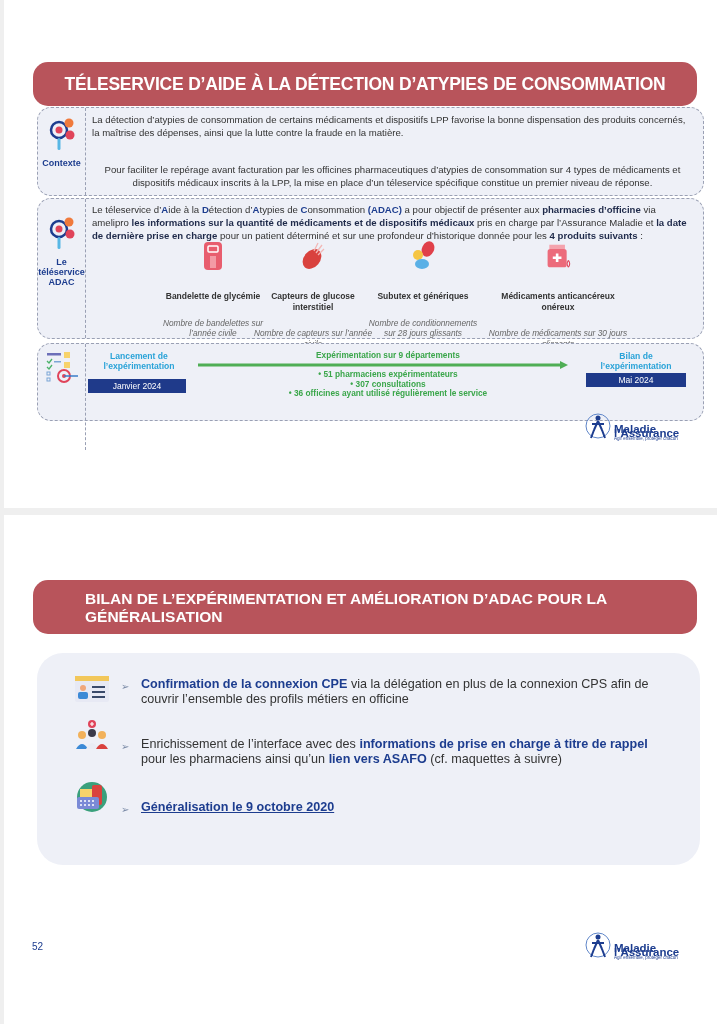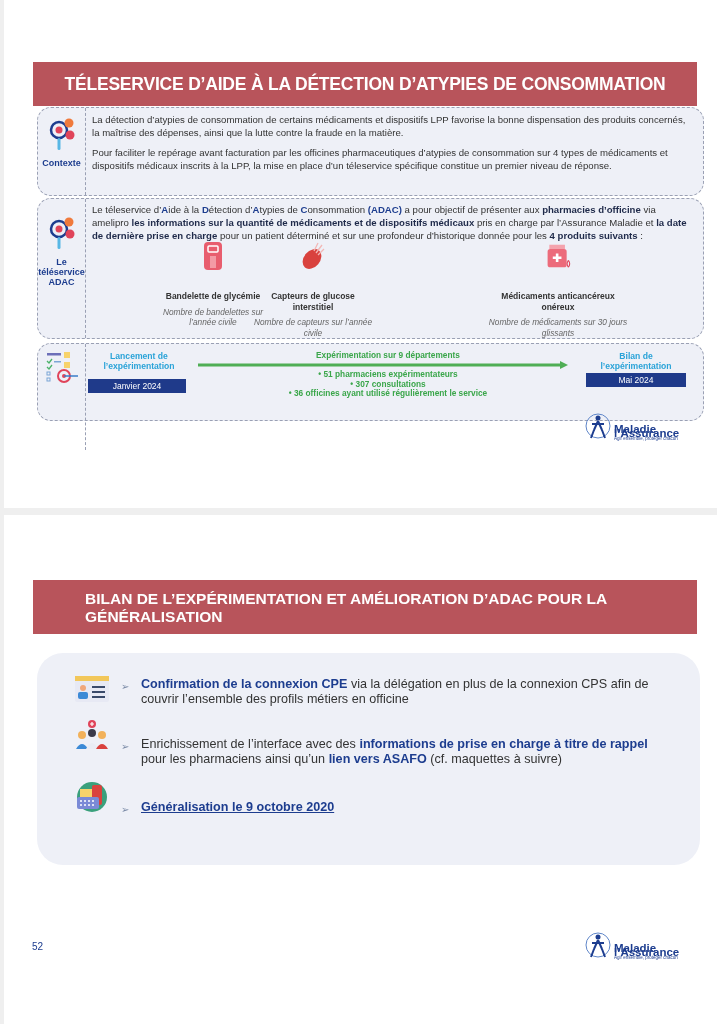--- a/index.html
+++ b/index.html
@@ -1,39 +1,39 @@
 <!DOCTYPE html>
 <html><head>
 <meta charset="utf-8">
 <style>
   * { box-sizing: border-box; margin: 0; padding: 0; }
   html, body { width: 717px; height: 1024px; overflow: hidden; background: #efefef; font-family: "Liberation Sans", sans-serif; }
   .page { position: absolute; left: 4px; width: 713px; background: #ffffff; }
   #page1 { top: 0; height: 508px; }
   #page2 { top: 515px; height: 509px; }
 
-  .banner { position: absolute; left: 29px; width: 664px; background: #b8545b; color: #fff; font-weight: bold; }
+  .banner { position: absolute; left: 29px; width: 664px; background: #b8545b; color: #fff; font-weight: bold; border-radius: 15px; }
   #page1 .banner { top: 62px; height: 44px; font-size: 17.5px; text-align: center; line-height: 44px; letter-spacing: -0.2px; }
   #page2 .banner { top: 65px; height: 54px; font-size: 15.5px; padding: 10px 0 12px 52px; line-height: 18px; }
 
   .box { position: absolute; left: 33px; width: 667px; background: #eef0f7; border: 1.5px dashed #9aa0b4; border-radius: 14px; }
   .box .divider { position: absolute; left: 47px; top: 0; bottom: 0; border-left: 1px dashed #9aa0b4; }
   .box .side { position: absolute; left: 0; width: 47px; text-align: center; font-size: 9px; font-weight: bold; color: #1d3d8f; }
   .box .txt { position: absolute; left: 54px; right: 10px; font-size: 9.6px; color: #333; line-height: 12.8px; }
   b { color: #1f2a4a; }
   .hl { color: #1d3d8f; font-weight: bold; }
 
   #ctx { top: 107px; height: 89px; }
   #adac { top: 198px; height: 141px; }
   #exp { top: 343px; height: 78px; }
 
   .prod { position: absolute; text-align: center; width: 120px; }
   .prod .ico { margin: 0 auto; width: 26px; height: 30px; position: relative; }
   .prod .name { font-size: 8.5px; font-weight: bold; color: #333; line-height: 10.5px; margin-top: 16px; }
-  .prod .desc { font-size: 8.3px; font-style: italic; color: #666; line-height: 10.5px; margin-top: 5px; }
+  .prod .desc { font-size: 8.3px; font-style: italic; color: #666; line-height: 10.5px; margin-top: 16px; }
 
   .blueLbl { position: absolute; font-size: 8.6px; font-weight: bold; color: #2aa3d8; text-align: center; line-height: 10px; }
   .dateBox { position: absolute; background: #1f3a8a; color: #fff; font-size: 8.5px; text-align: center; height: 14px; line-height: 14px; }
   .green { color: #3aa64a; font-weight: bold; font-size: 8.3px; text-align: center; position: absolute; }
 
   .logo { position: absolute; width: 110px; height: 36px; }
   .logo .l1 { position: absolute; left: 30px; top: 17px; font-size: 11.5px; font-weight: bold; color: #1d3d8f; line-height: 12px; }
   .logo .l2 { position: absolute; left: 30px; top: 13px; font-size: 11.5px; font-weight: bold; color: #1d3d8f; line-height: 12px; }
   .logo .l3 { position: absolute; left: 30px; top: 26px; font-size: 4.5px; color: #1d3d8f; white-space: nowrap; }
 
@@ -55,21 +55,21 @@
       <svg width="28" height="40" viewBox="0 0 28 40">
         <circle cx="11" cy="14" r="8" fill="none" stroke="#1d3d8f" stroke-width="2.5"></circle>
         <circle cx="11" cy="14" r="3.5" fill="#e0445a"></circle>
         <circle cx="21" cy="7" r="4.5" fill="#f07a3c"></circle>
         <circle cx="22" cy="19" r="4.5" fill="#e0445a"></circle>
         <rect x="9.5" y="22" width="3" height="12" rx="1.5" fill="#58b7e5"></rect>
       </svg>
       <div style="margin-top:0px;">Contexte</div>
     </div>
     <div class="txt" style="top:6px;">La détection d’atypies de consommation de certains médicaments et dispositifs LPP favorise la bonne dispensation des produits concernés, la maîtrise des dépenses, ainsi que la lutte contre la fraude en la matière.</div>
-    <div class="txt" style="top:39px;">Pour faciliter le repérage avant facturation par les officines pharmaceutiques d’atypies de consommation sur 4 types de médicaments et dispositifs médicaux inscrits à la LPP, la mise en place d’un téleservice spécifique constitue un premier niveau de réponse.</div>
+    <div class="txt" style="top:56px;text-align:center;">Pour faciliter le repérage avant facturation par les officines pharmaceutiques d’atypies de consommation sur 4 types de médicaments et dispositifs médicaux inscrits à la LPP, la mise en place d’un téleservice spécifique constitue un premier niveau de réponse.</div>
   </div>
 
   <div class="box" id="adac">
     <div class="divider"></div>
     <div class="side" style="top:16px;">
       <svg width="28" height="40" viewBox="0 0 28 40">
         <circle cx="11" cy="14" r="8" fill="none" stroke="#1d3d8f" stroke-width="2.5"></circle>
         <circle cx="11" cy="14" r="3.5" fill="#e0445a"></circle>
         <circle cx="21" cy="7" r="4.5" fill="#f07a3c"></circle>
         <circle cx="22" cy="19" r="4.5" fill="#e0445a"></circle>
@@ -92,20 +92,29 @@
       <div class="name">Bandelette de glycémie</div>
       <div class="desc">Nombre de bandelettes sur l’année civile</div>
     </div>
     <div class="prod" style="left:215px; top:42px;">
       <svg class="ico" viewBox="0 0 26 30" width="26" height="30">
         <ellipse cx="12" cy="18" rx="8" ry="11" transform="rotate(40 12 18)" fill="#d9423e"></ellipse>
         <path d="M16 12 L22 4 M18 14 L24 8 M14 10 L18 2" stroke="#f2b7b5" stroke-width="1.3"></path>
       </svg>
       <div class="name">Capteurs de glucose interstitiel</div>
       <div class="desc">Nombre de capteurs sur l’année civile</div>
+    </div>
+    <div class="prod" style="left:325px; top:42px;">
+      <svg class="ico" viewBox="0 0 26 30" width="26" height="30">
+        <ellipse cx="18" cy="8" rx="6" ry="8" transform="rotate(25 18 8)" fill="#e0404a"></ellipse>
+        <circle cx="8" cy="14" r="5" fill="#f5c542"></circle>
+        <ellipse cx="12" cy="23" rx="7" ry="5" fill="#5ab0e6"></ellipse>
+      </svg>
+      <div class="name">Subutex et génériques</div>
+      <div class="desc">Nombre de conditionnements sur 28 jours glissants</div>
     </div>
     <div class="prod" style="left:450px; top:42px; width:140px;">
       <svg class="ico" viewBox="0 0 30 30" width="30" height="30">
         <rect x="5" y="2" width="18" height="5" fill="#f4a3ad"></rect>
         <rect x="3" y="7" width="22" height="21" rx="3" fill="#ec6b7b"></rect>
         <path d="M14 12 v10 M9 17 h10" stroke="#fff" stroke-width="3"></path>
         <path d="M27 20 q-3 4 0 8 M27 20 q3 4 0 8" stroke="#e0445a" fill="none" stroke-width="1.2"></path>
       </svg>
       <div class="name">Médicaments anticancéreux onéreux</div>
       <div class="desc">Nombre de médicaments sur 30 jours glissants</div>

